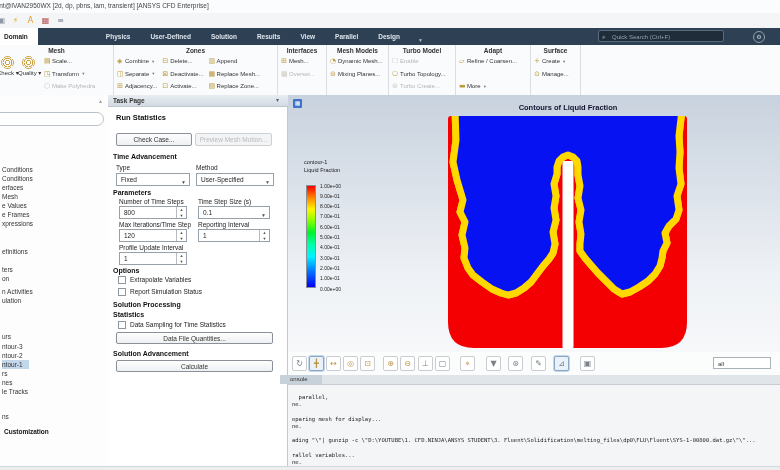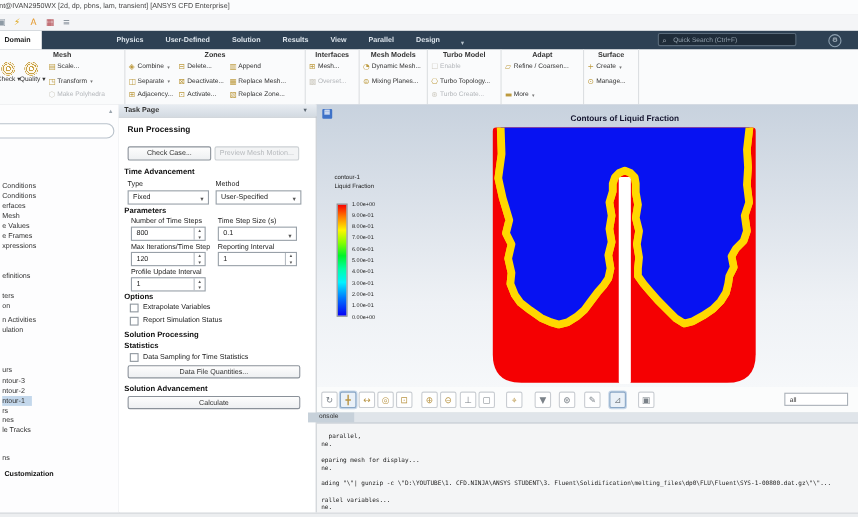--- a/index.html
+++ b/index.html
@@ -281,21 +281,21 @@
     <div class="titem" style="top: 283px;">nes</div>
     <div class="titem" style="top: 292px;">le Tracks</div>
     <div class="titem" style="top: 317px;">ns</div>
     <div class="titem bold" style="top: 332px;">Customization</div>
   </div>
 
 <div id="taskpage" class="abs">
   <div id="tphead" class="abs">Task Page</div>
   <div id="tppin" class="abs">▾</div>
 
-  <div class="tptitle abs" style="left:8px;top:18px;">Run Processing</div>
+  <div class="tptitle abs" style="left:8px;top:18px;">Run Statistics</div>
   <div class="helpcirc abs" style="left:250px;top:16px;">?</div>
 
   <div class="btn abs" style="left:8px;top:38px;width:76px;height:13px;line-height:12px;">Check Case...</div>
   <div class="btn dis abs" style="left:87px;top:38px;width:77px;height:13px;line-height:12px;">Preview Mesh Motion...</div>
 
   <div class="sect abs" style="left:5px;top:58px;">Time Advancement</div>
   <div class="flabel abs" style="left:8px;top:69px;">Type</div>
   <div class="flabel abs" style="left:88px;top:69px;">Method</div>
   <div class="fbox" style="left:8px;top:78px;width:74px;">
     <span>Fixed</span>

